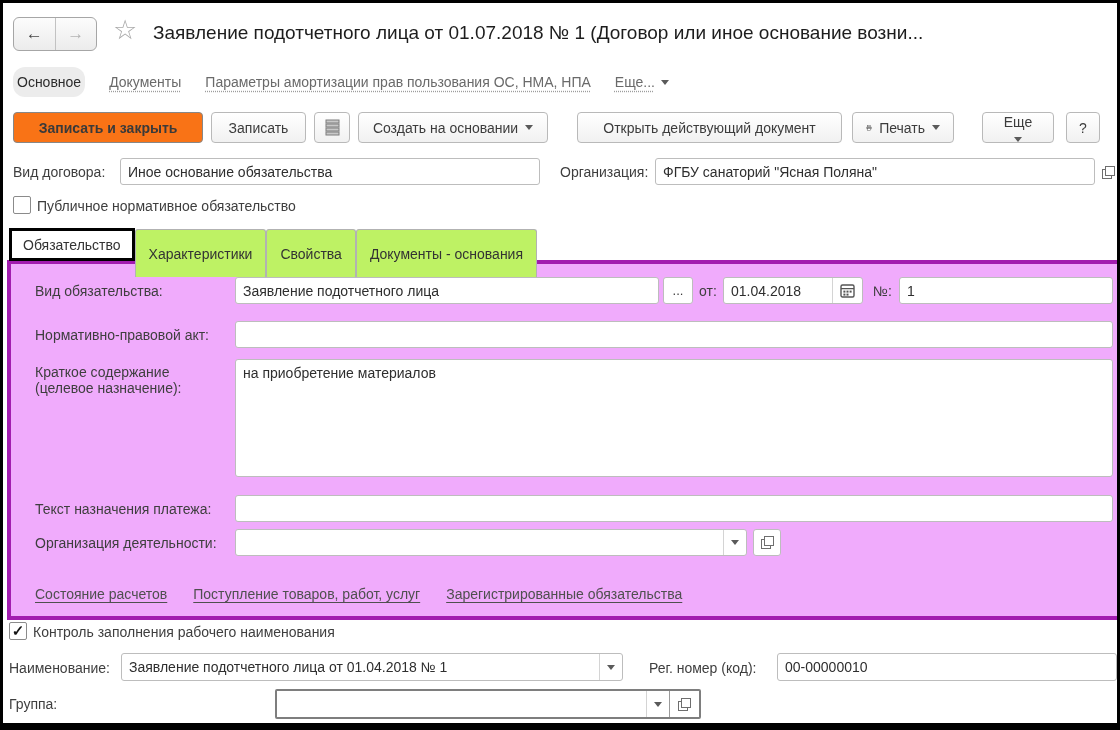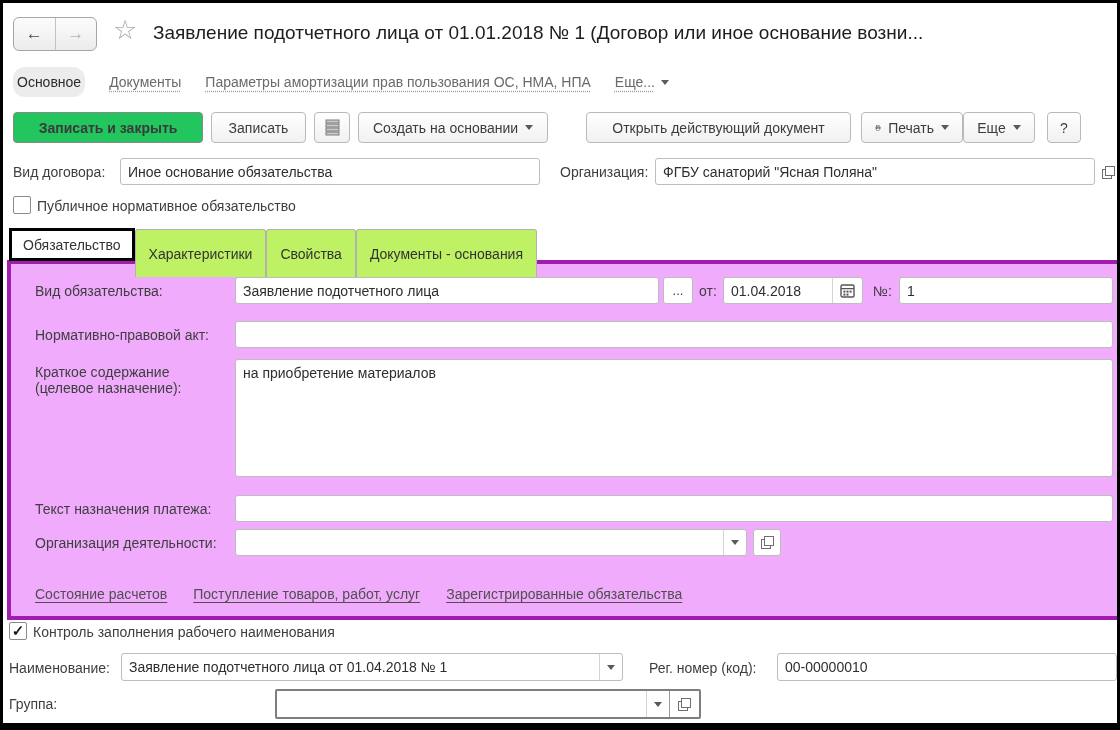--- a/index.html
+++ b/index.html
@@ -21,21 +21,21 @@
   .navrow{display:flex;align-items:center;gap:24px;height:34px;}
   .navpill{background:#ececec;border-radius:12px;padding:7px 4px;font-size:14px;color:#2b2b2b;}
   .navlink{font-size:14px;color:#6a6a6a;text-decoration:underline dotted #9d9d9d;
            text-underline-offset:4px;display:inline-flex;align-items:center;gap:6px;white-space:nowrap;}
 
   
   .toolbar{display:flex;align-items:center;}
   .btn{height:31px;box-sizing:border-box;display:inline-flex;align-items:center;justify-content:center;gap:7px;
        padding:0 13px;background:linear-gradient(#ffffff,#f1f1f1);border:1px solid #b9b9b9;border-radius:4px;
        font-size:14px;color:#3c3c3c;white-space:nowrap;}
-  .btn-primary{background:#22c55e;border-color:#878787;color:#3a3a3a;font-weight:bold;}
+  .btn-primary{background:#f97316;border-color:#878787;color:#3a3a3a;font-weight:bold;}
   .caret{width:0;height:0;border-left:4px solid transparent;border-right:4px solid transparent;border-top:5px solid #5a5a5a;}
 
   
   .input{box-sizing:border-box;height:27px;border:1px solid #bdbdbd;border-radius:3px;background:#fff;
          display:flex;align-items:center;font-size:14px;color:#2e2e2e;overflow:hidden;}
   .input .val{flex:1;padding:0 7px;white-space:nowrap;overflow:hidden;}
   .seg{height:100%;display:flex;align-items:center;justify-content:center;box-sizing:border-box;}
   .dd-seg{width:23px;border-left:1px solid #d4d4d4;}
   .cal-seg{width:30px;border-left:1px solid #d4d4d4;}
   .ta{align-items:flex-start;}
@@ -70,21 +70,21 @@
   
   <div class="abs navbtns" style="left:10px;top:14px;">
     <div class="nb">
         <span>←</span>
       </div>
     <div class="nb fwd">
         <span>→</span>
       </div>
   </div>
   <div class="abs star" style="left:110px;top:14px;">☆</div>
-  <div class="abs title" style="left:150px;top:19px;">Заявление подотчетного лица от 01.01.2018 № 1 (Договор или иное основание возни...</div>
+  <div class="abs title" style="left:150px;top:19px;">Заявление подотчетного лица от 01.07.2018 № 1 (Договор или иное основание возни...</div>
 
   
   <div class="abs navrow" style="left:10px;top:62px;">
     <div class="navpill">Основное</div>
     <a class="navlink">Документы</a>
     <a class="navlink">Параметры амортизации прав пользования ОС, НМА, НПА</a>
     <a class="navlink">
         <span>Еще...</span>
         <span class="caret"></span>
       </a>
@@ -99,31 +99,31 @@
         <rect x="1" y="1" width="13" height="3" fill="#c9c9c9" stroke="#7d7d7d" stroke-width="1"></rect>
         <rect x="1" y="5" width="13" height="3" fill="#c9c9c9" stroke="#7d7d7d" stroke-width="1"></rect>
         <rect x="1" y="9" width="13" height="3" fill="#c9c9c9" stroke="#7d7d7d" stroke-width="1"></rect>
         <rect x="1" y="13" width="13" height="3" fill="#c9c9c9" stroke="#7d7d7d" stroke-width="1"></rect>
       </svg>
     </div>
     <div class="btn" style="margin-left:8px;width:190px;">
       <span>Создать на основании</span>
         <span class="caret"></span>
     </div>
-    <div class="btn" style="margin-left:38px;width:265px;">Открыть действующий документ</div>
+    <div class="btn" style="margin-left:29px;width:265px;">Открыть действующий документ</div>
     <div class="btn" style="margin-left:10px;width:102px;">
       <svg width="16" height="16" viewBox="0 0 16 16">
         <rect x="4" y="0.8" width="8" height="4" fill="#fff" stroke="#5f5f5f" stroke-width="1.3"></rect>
         <rect x="1.2" y="4.8" width="13.6" height="6.4" rx="1" fill="#8a8a8a"></rect>
         <rect x="4" y="8.8" width="8" height="6.2" fill="#fff" stroke="#5f5f5f" stroke-width="1.3"></rect>
       </svg>
       <span>Печать</span>
         <span class="caret"></span>
     </div>
-    <div class="btn" style="width:72px;">
+    <div class="btn" style="margin-left:28px;width:72px;flex-direction:column;">
       <span>Еще</span>
         <span class="caret"></span>
     </div>
     <div class="btn qbtn" style="margin-left:12px;">?</div>
   </div>
 
   
   <div class="abs label" style="left:10px;top:161px;">Вид договора:</div>
   <div class="abs input" style="left:117px;top:155px;width:420px;">
     <span class="val">Иное основание обязательства</span>

